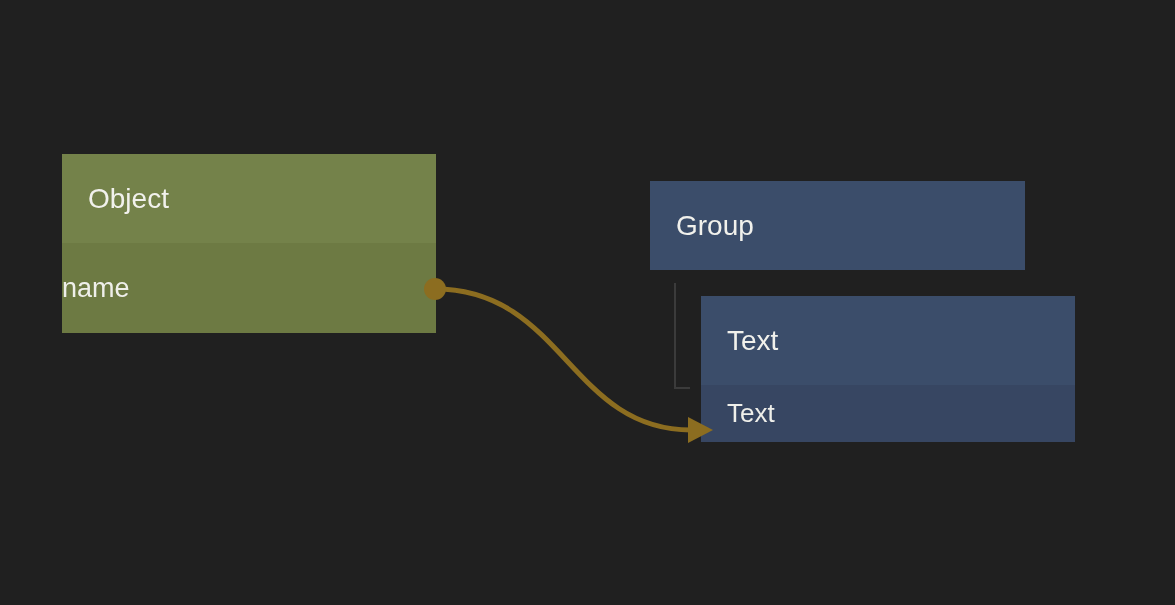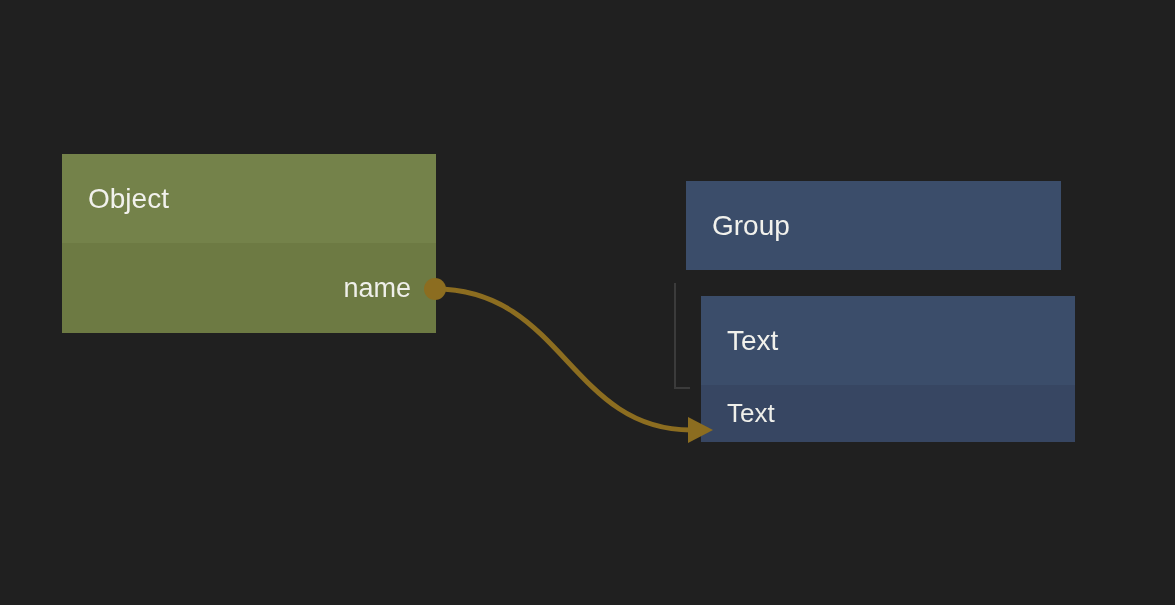--- a/index.html
+++ b/index.html
@@ -30,23 +30,23 @@
   }
   .node-row {
     display: flex;
     align-items: center;
     box-sizing: border-box;
     color: #efefea;
   }
   
   #object-node   { left: 62px;  top: 154px; width: 374px; height: 179px; }
   #object-header { height: 89px; }
-  #object-body   { height: 90px; justify-content: flex-end; padding-right: 25px; font-size: 27px; }
+  #object-body   { height: 90px; justify-content: flex-start; padding-right: 25px; font-size: 27px; }
   
-  #group-node    { left: 650px; top: 181px; width: 375px; height: 89px; margin-left: 36px; }
+  #group-node    { left: 650px; top: 181px; width: 375px; height: 89px; }
   #group-header  { height: 89px; }
   
   #text-node     { left: 701px; top: 296px; width: 374px; height: 146px; }
   #text-header   { height: 89px; }
   #text-body     { height: 89px; padding-left: 26px; font-size: 26px; }
 
   #wire-layer {
     position: absolute;
     left: 0; top: 0;
     width: 1175px; height: 605px;

